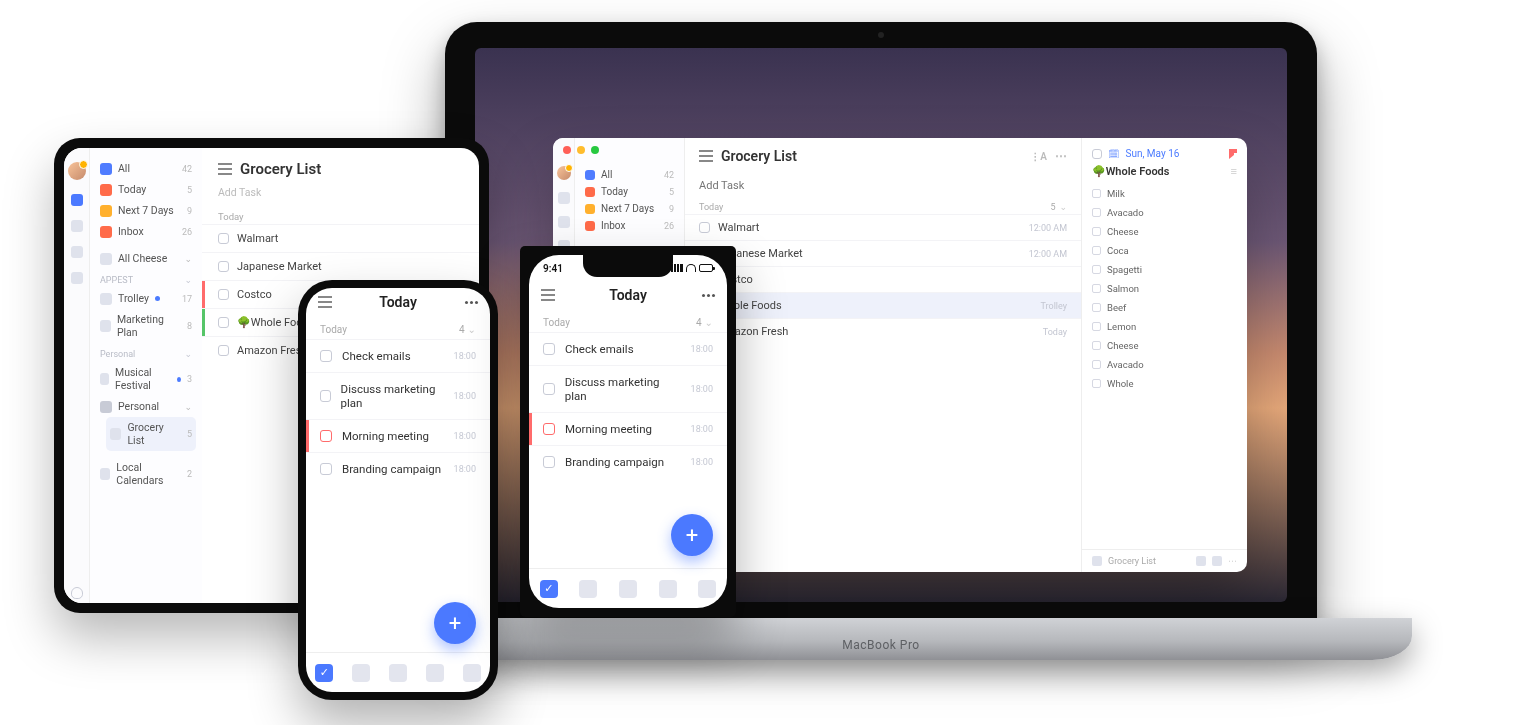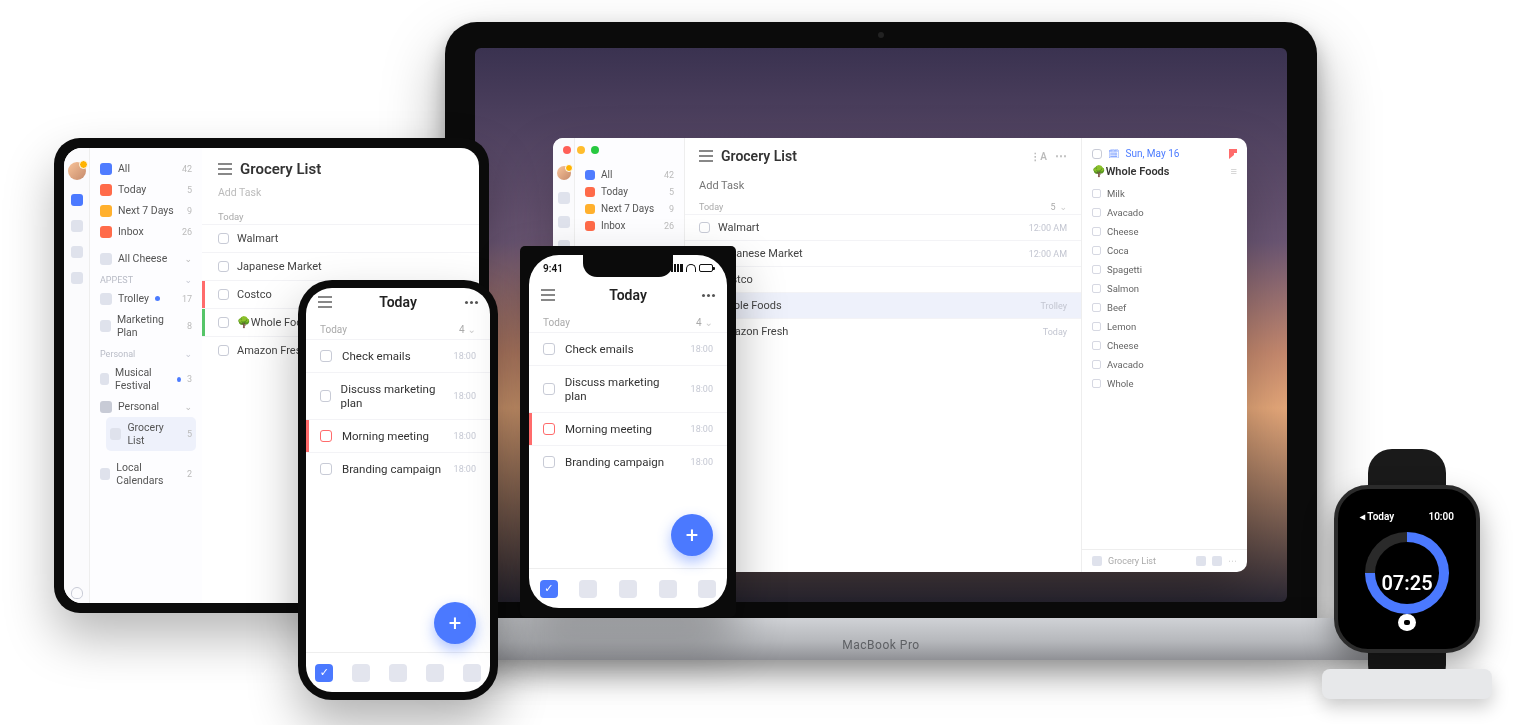--- a/index.html
+++ b/index.html
@@ -489,29 +489,14 @@
       <div class="tabbar">
         <span class="tabico active"></span>
         <span class="tabico"></span>
         <span class="tabico"></span>
         <span class="tabico"></span>
         <span class="tabico"></span>
       </div>
     </div>
   </div>
 
-  <div class="watch">
-    <div class="watch-band"></div>
-    <div class="watch-case">
-      <div class="watch-screen">
-        <div class="watch-top">
-          <span>◂ <span>Today</span></span>
-          <span>10:00</span>
-        </div>
-        <div class="ring"></div>
-        <div class="watch-time">07:25</div>
-        <span class="watch-stop"></span>
-      </div>
-    </div>
-    <div class="watch-dock"></div>
-  </div>
 
 </div>
 
 </body></html>

